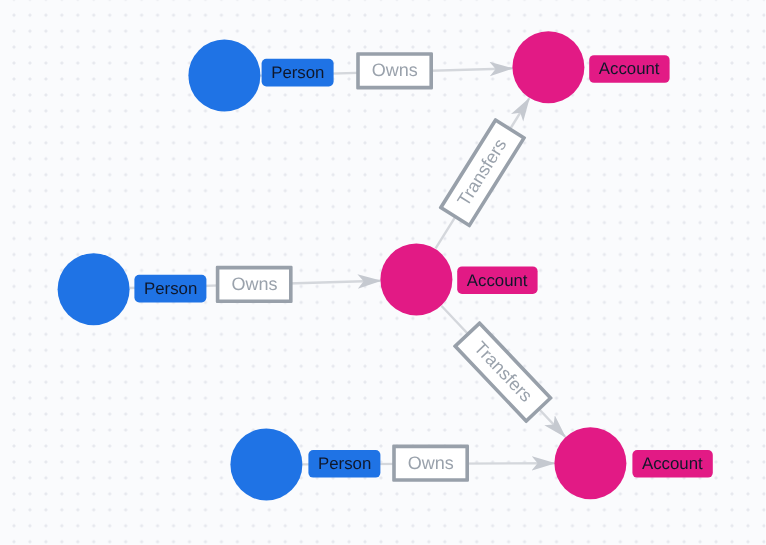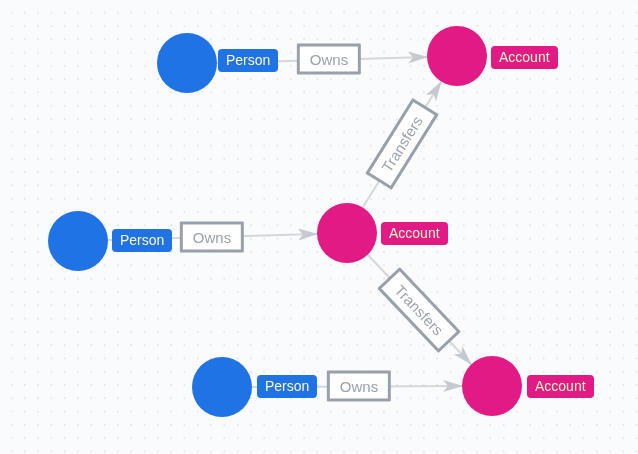--- a/index.html
+++ b/index.html
@@ -22,21 +22,21 @@
     left: 0; top: 0;
     width: 638px; height: 454px;
   }
   .edge-line {
     stroke: #d4d7dc;
     stroke-width: 2;
     fill: none;
   }
   .node-label {
     position: absolute;
-    color: #fef9c3;
+    color: #0f172a;
     font-size: 14px;
     line-height: 18px;
     padding: 2px 8px 3px 8px;
     border-radius: 4px;
     white-space: nowrap;
     z-index: 3;
   }
   .person-bg { background: #1f73e5; }
   .account-bg { background: #e21a85; }
   .edge-label {

